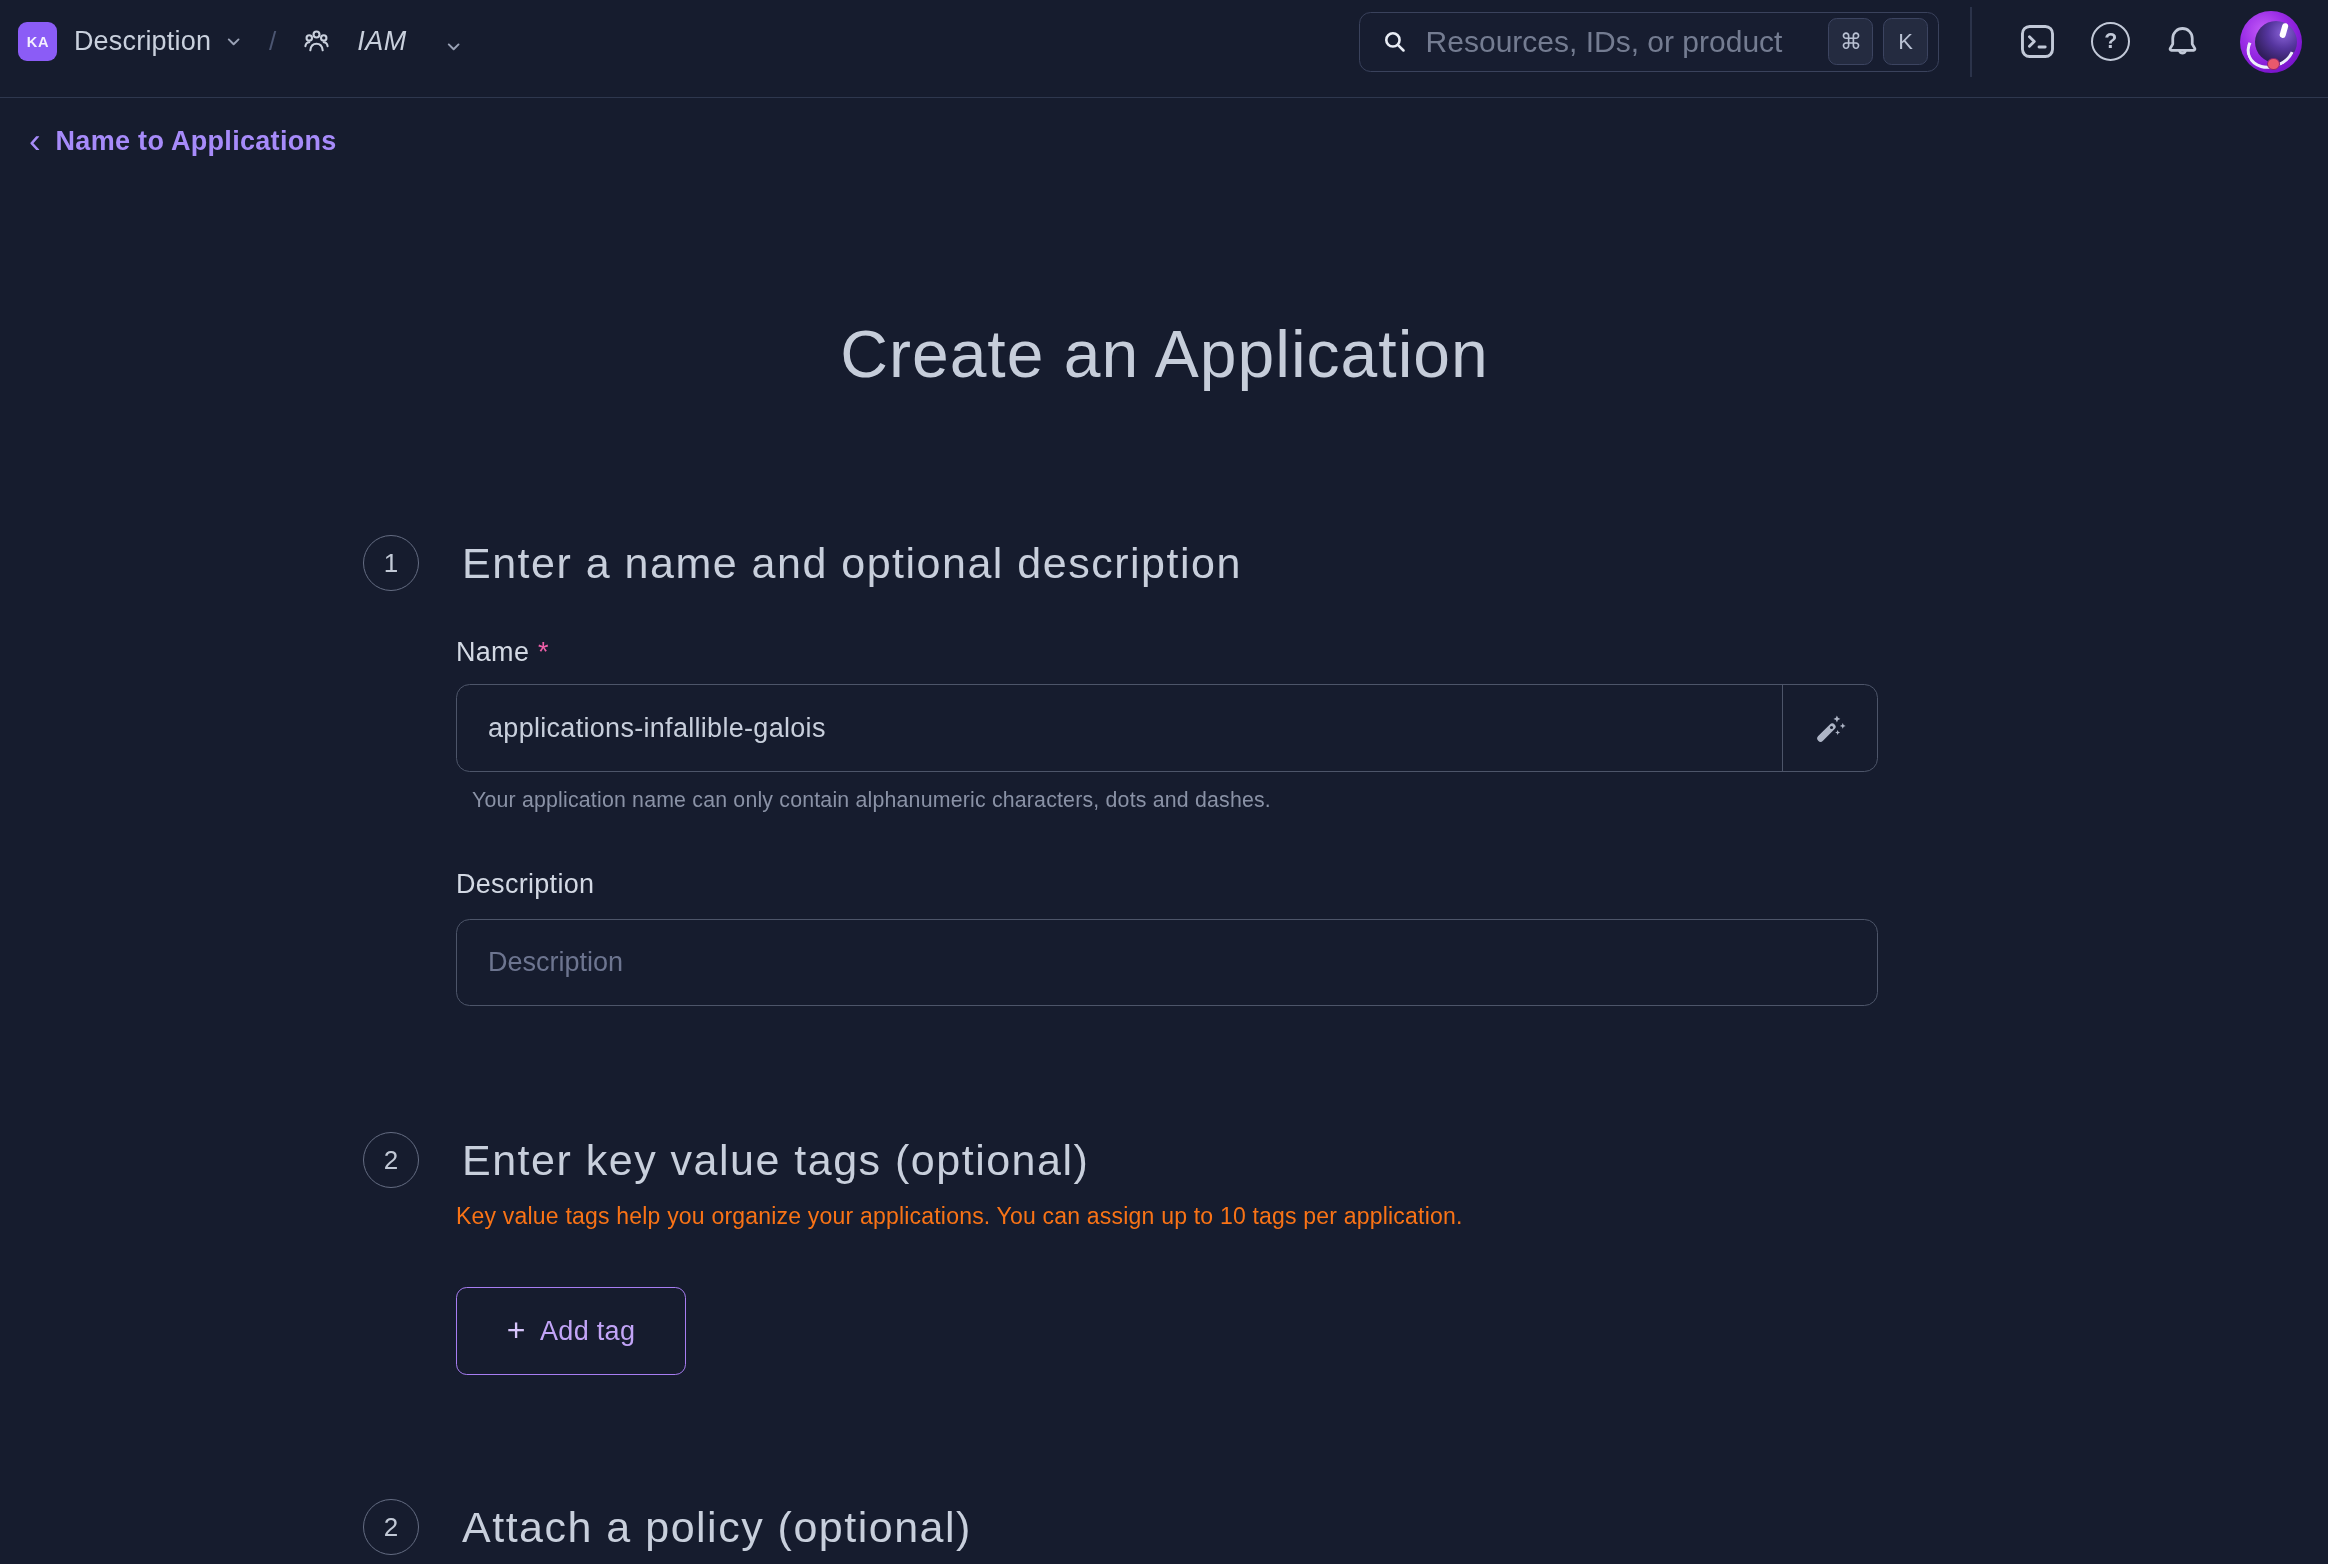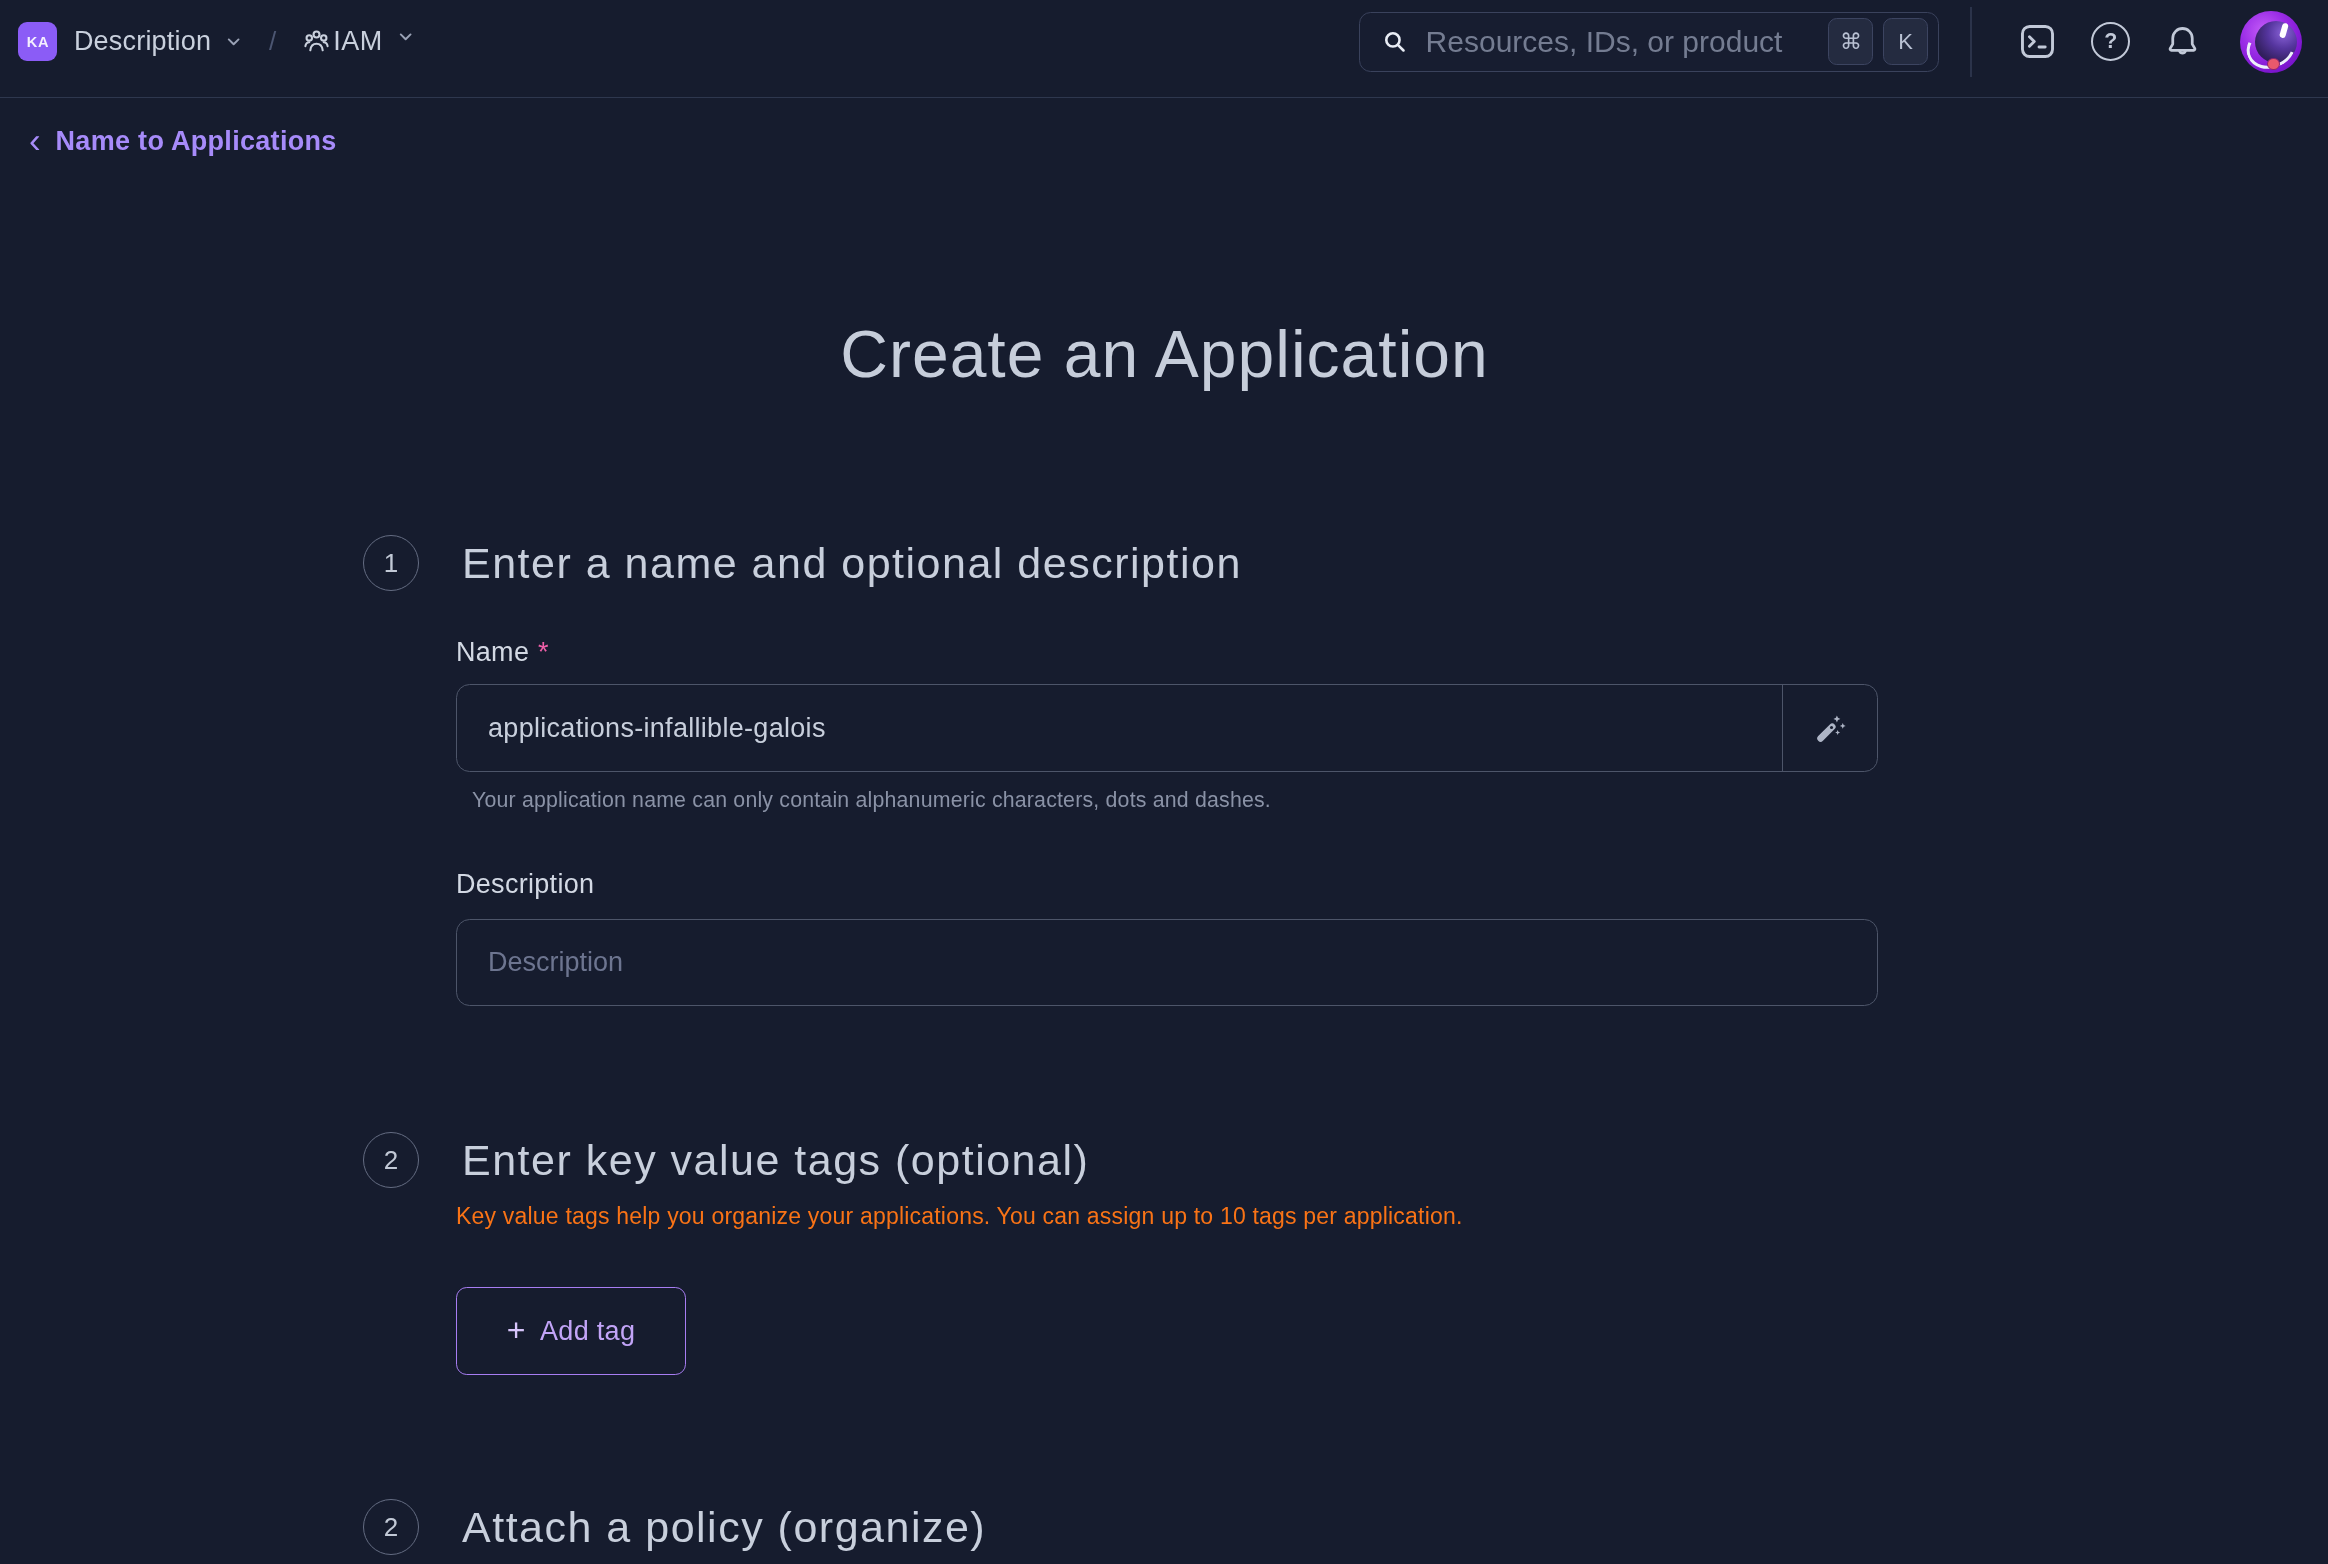--- a/index.html
+++ b/index.html
@@ -24,21 +24,21 @@
   .logo-badge {
     width:39px; height:39px; border-radius:9px; background:#8b5cf6;
     color:#f4effe; font-size:14.6px; font-weight:700; letter-spacing:0.5px;
     display:flex; align-items:center; justify-content:center; flex:none;
     cursor:pointer;
   }
   .org-trigger { display:flex; align-items:center; cursor:pointer; }
   .org-name { margin-left:16.5px; font-size:27px; color:#c9d0dd; letter-spacing:0.2px; }
   .chev-down { margin-left:11.6px; }
   .slash { margin:0 25px; color:#4c5672; font-size:26px; font-weight:300; }
-  .service-trigger { display:flex; align-items:flex-start; gap:1px; cursor:pointer; }
+  .service-trigger { display:flex; align-items:flex-end; gap:25px; cursor:pointer;font-style:italic; }
   .service-name { font-size:27px; color:#c9d0dd; letter-spacing:0.5px; }
 
   .nav-right { margin-left:auto; display:flex; align-items:center; }
   .searchbox {
     width:580px; height:60px; border:1px solid #3a425c; border-radius:11.6px;
     background:#171d30; display:flex; align-items:center;
     padding:0 9.7px 0 21.3px; cursor:text;
   }
   .search-input {
     flex:1; margin-left:17.5px; min-width:0;
@@ -273,17 +273,17 @@
 
   <div class="step-sub">Key value tags help you organize your applications. You can assign up to 10 tags per application.</div>
 
   <button class="add-tag">
     <span class="add-plus">+</span>
     <span class="add-label">Add tag</span>
   </button>
 
   <div class="step-row s3">
     <div class="step-circle">2</div>
-    <div class="step-heading">Attach a policy (organize)</div>
+    <div class="step-heading">Attach a policy (optional)</div>
   </div>
 
 </main>
 
 
 </body></html>

